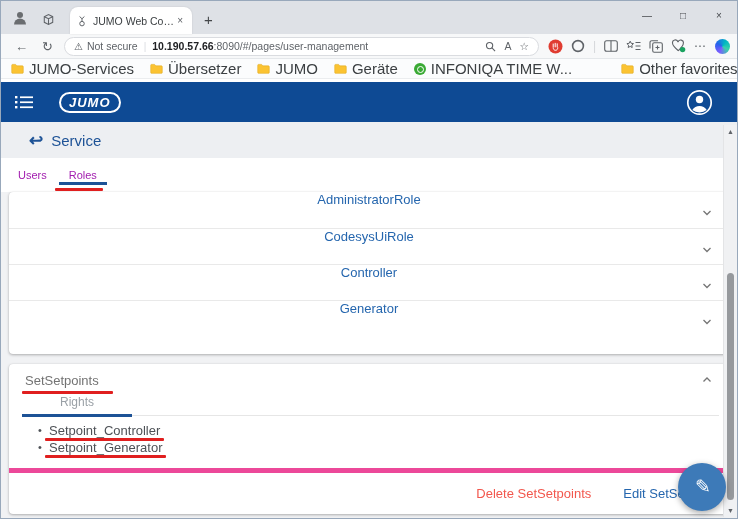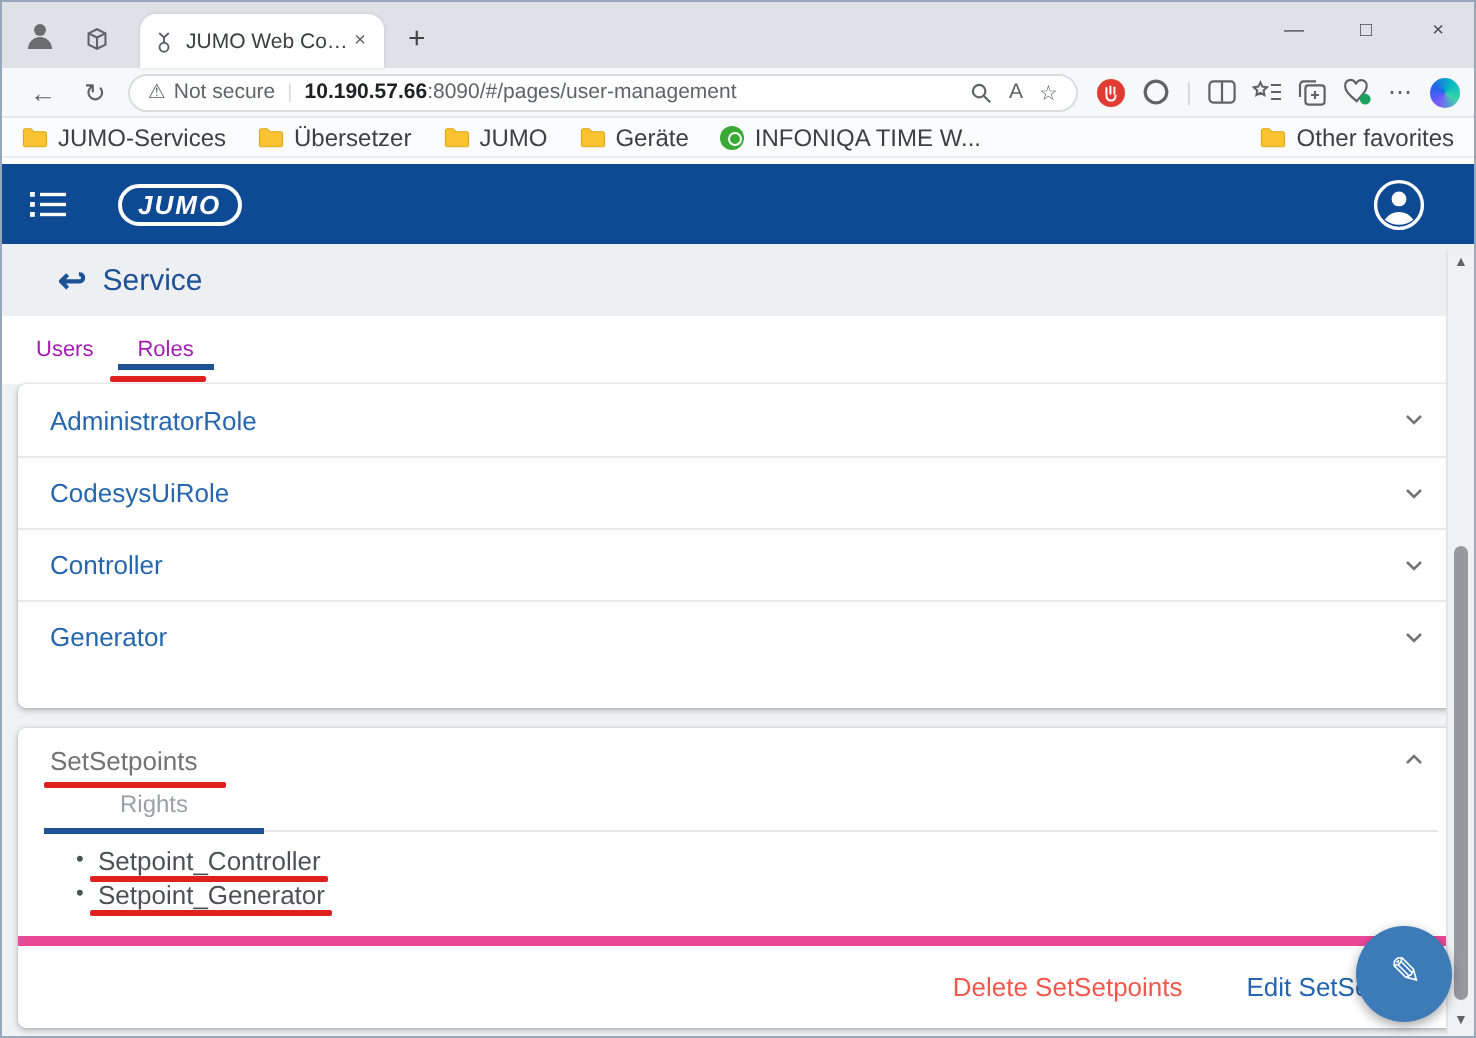--- a/index.html
+++ b/index.html
@@ -29,21 +29,21 @@
   .url .path { color:#5f6368; }
   .pill-ico { margin-left:8px; display:flex; align-items:center; color:#5f6368; font-size:10.5px; }
   .ext-area { display:flex; align-items:center; gap:8px; margin-left:5px; }
   .ext-ico { display:flex; align-items:center; }
   .tb-sep { color:#d4d7da; font-size:12px; }
   .more-btn { font-size:12px; color:#5f6368; letter-spacing:1px; }
   .copilot { width:15px; height:15px; border-radius:50%; background:conic-gradient(from 210deg,#7a5cff,#2563eb,#00b7c3,#39d3a8,#7a5cff); }
 
   
   .bookmarks { height:20px; background:#fbfcfd; border-bottom:1px solid #ebedef; display:flex; align-items:center; padding:0 10px; }
-  .bm { display:flex; align-items:center; gap:5px; margin-right:16px; font-size:12px; color:#3c4043; white-space:nowrap; }
+  .bm { display:flex; align-items:center; gap:5px; margin-right:16px; font-size:15px; color:#3c4043; white-space:nowrap; }
   .bm-right { margin:0 0 0 auto;padding-left:33px; }
   .green-dot { width:12px; height:12px; border-radius:50%; background:#3aaa35; position:relative; }
   .green-dot::after { content:""; position:absolute; left:3.5px; top:3.5px; width:5px; height:5px; border-radius:50%; border:1px solid #fff; }
 
   
   .page { position:relative; height:439px; background:#f1f2f4; }
 
   .appheader { height:40px; margin-top:3px; background:#0e4a94; display:flex; align-items:center; padding:0 14px; }
   .menu-btn { display:flex; }
   .logo { margin-left:26px; border:2px solid #fff; border-radius:13px; padding:1px 8px; color:#fff; font-weight:bold; font-style:italic; font-size:13px; letter-spacing:1px; }
@@ -57,21 +57,21 @@
 
   .tabsrow { height:34px; background:#fff; display:flex; align-items:center; padding-left:12px; }
   .ptab { position:relative; height:100%; display:flex; align-items:center; padding:0 5px; color:#a21caf; font-size:11px; margin-right:12px; }
   .ink { position:absolute; left:-5px; right:-5px; bottom:7px; height:3px; background:#1d5296; }
   .redline { position:absolute; height:3px; background:#e01f1f; border-radius:1px; }
   .rl-tab { left:-9px; right:-1px; bottom:1px; }
 
   .content { padding:0 8px; }
   .card { background:#fff; border-radius:4px; box-shadow:0 1px 3px rgba(0,0,0,.28), 0 0 1px rgba(0,0,0,.14); }
   .card1 { padding-bottom:18px; }
-  .rolerow { height:36px; display:flex; align-items:center; padding:0 16px; color:#2566ae; font-size:13px; }
+  .rolerow { height:36px; display:flex; align-items:center; padding:0 16px; color:#2566ae; font-size:13px;flex-direction:column; }
   .rolerow + .rolerow { border-top:1px solid #e9e9e9; }
   .chev { margin-left:auto; display:flex; }
 
   .card2 { margin-top:10px; position:relative; height:150px; padding-top:6px; }
   .exp-header { height:20px; display:flex; align-items:center; padding:0 16px; }
   .expname { position:relative; color:#737373; font-size:13px; }
   .rl-exp { left:-3px; right:-14px; bottom:-6px; }
   .rights-tabs { position:relative; margin-top:2px; height:25px; }
   .rights-ink { position:absolute; left:13px; bottom:0; width:110px; height:3px; background:#1d5296; }
   .rights-line { position:absolute; left:13px; right:10px; bottom:1px; height:1px; background:#e6e6e6; }

